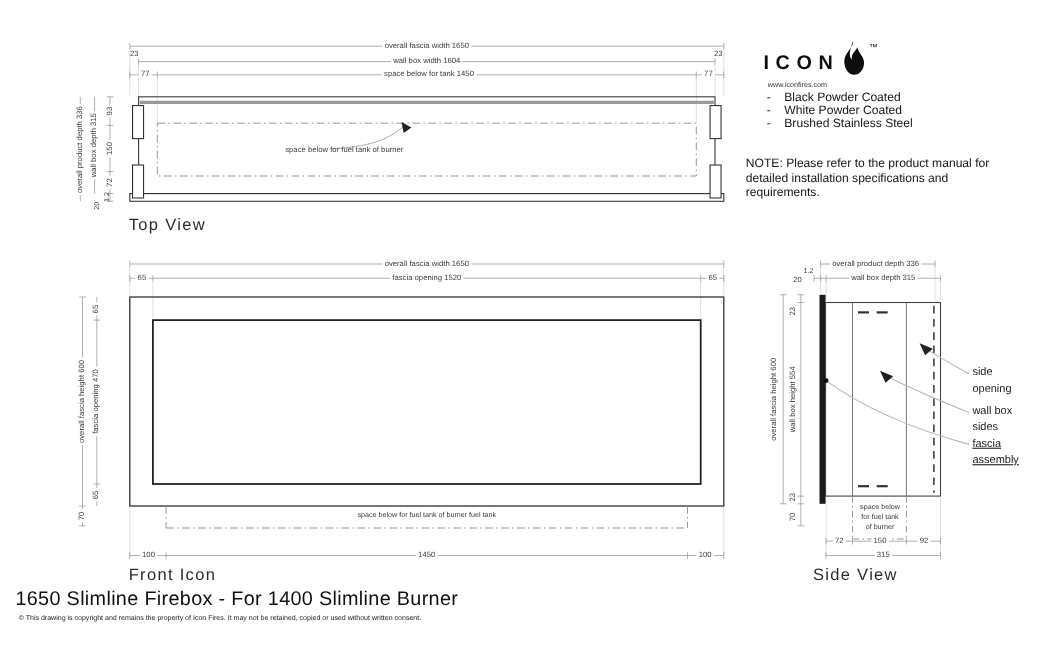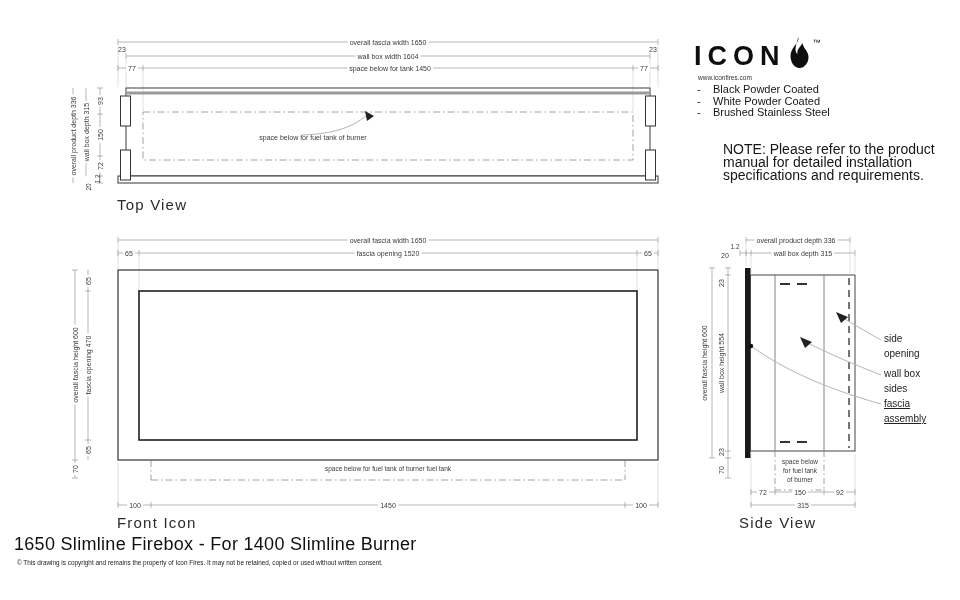--- a/index.html
+++ b/index.html
@@ -8,29 +8,29 @@
   svg.linework{position:absolute;left:0;top:0;}
   .dim{position:absolute;transform:translate(-50%,-50%);font-size:7px;line-height:1;
        color:#3a3a3a;background:#fff;padding:0 2px;white-space:nowrap;}
   .dim.v{transform:translate(-50%,-50%) rotate(-90deg);}
   .dim.plain{background:transparent;padding:0;}
   .dim.small{font-size:6.5px;}
   .view-label{position:absolute;font-size:15px;letter-spacing:1.2px;color:#2b2b2b;white-space:nowrap;}
   .callout{position:absolute;font-size:10px;color:#222;line-height:1.5;white-space:nowrap;}
   .anno-line{position:absolute;transform:translate(-50%,-50%);font-size:6.5px;color:#3a3a3a;white-space:nowrap;}
   .logo{position:absolute;left:694px;top:36px;display:flex;align-items:center;}
-  .logo-word{font-size:27px;font-weight:bold;letter-spacing:6px;color:#0e0e0e;line-height:1;}
+  .logo-word{font-size:18px;font-weight:bold;letter-spacing:6px;color:#0e0e0e;line-height:1;}
   .logo-flame{margin:0 3px 2px 0;}
   .logo-tm{font-size:8px;color:#0e0e0e;align-self:flex-start;margin-top:2px;}
   .website{position:absolute;left:698px;top:74px;font-size:6.5px;color:#333;}
   .options{position:absolute;left:697px;top:84px;width:232px;font-size:11px;line-height:11.5px;color:#161616;}
   .options-heading{margin-bottom:2px;}
   .option-row{display:flex;}
   .option-dash{width:16px;flex:none;}
-  .note{position:absolute;left:723px;top:143px;width:224px;font-size:14px;line-height:12.8px;color:#161616;}
+  .note{position:absolute;left:678px;top:143px;width:224px;font-size:11px;line-height:12.8px;color:#161616;}
   .doc-title{position:absolute;left:14px;top:534px;font-size:18px;letter-spacing:0.3px;color:#101010;white-space:nowrap;}
   .doc-copyright{position:absolute;left:17px;top:559px;font-size:6.4px;color:#222;white-space:nowrap;}
 </style>
 </head>
 <body>
 
 <div class="sheet">
 
   <svg class="linework" width="960" height="600" viewBox="0 0 960 600">
 

